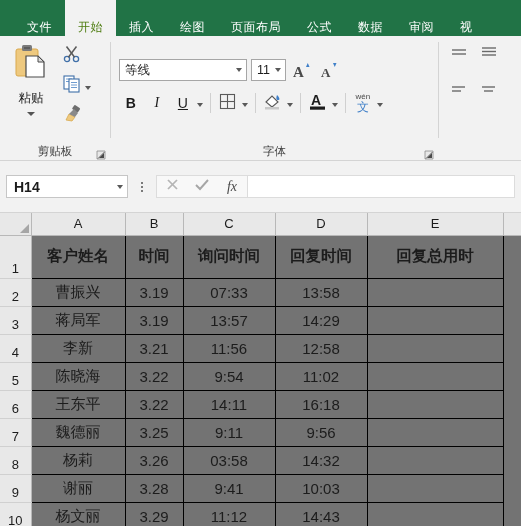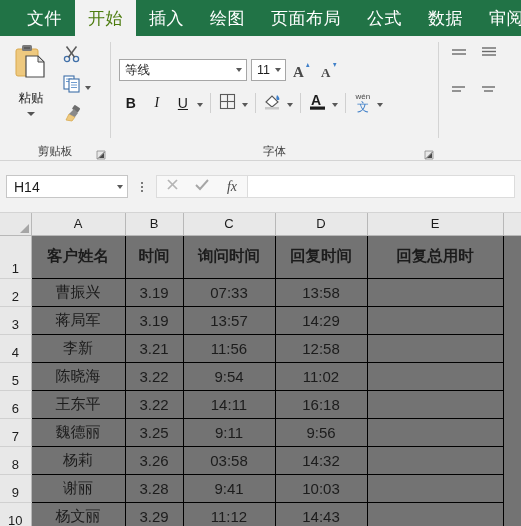--- a/index.html
+++ b/index.html
@@ -24,24 +24,24 @@
     position: relative;
     height: 36px;
     background: #217346;
     display: flex;
     align-items: stretch;
     padding-left: 14px;
     overflow: hidden;
   }
   .tab {
     display: flex;
-    align-items: center;
+    align-items: flex-end;
     padding: 0 13px;
     color: #ffffff;
-    font-size: 17px;
+    font-size: 12px;
     white-space: nowrap;
     letter-spacing: 0.5px;
   }
   .tab.active {
     background: #f2f2f2;
     color: #4d7c0f;
   }
 
   
   .ribbon {
@@ -179,20 +179,21 @@
   }
   .namebox {
     width: 122px;
     height: 23px;
     background: #ffffff;
     border: 1px solid #c6c6c6;
     display: flex;
     align-items: center;
     padding: 0 4px 0 7px;
     cursor: pointer;
+    font-weight: bold;
   }
   .namebox .nb-val { flex: 1; font-size: 14px; color: #1c1c1c; }
   .dots {
     width: 16px;
     display: flex;
     flex-direction: column;
     align-items: center;
     gap: 2px;
     margin: 0 6px;
     cursor: pointer;

